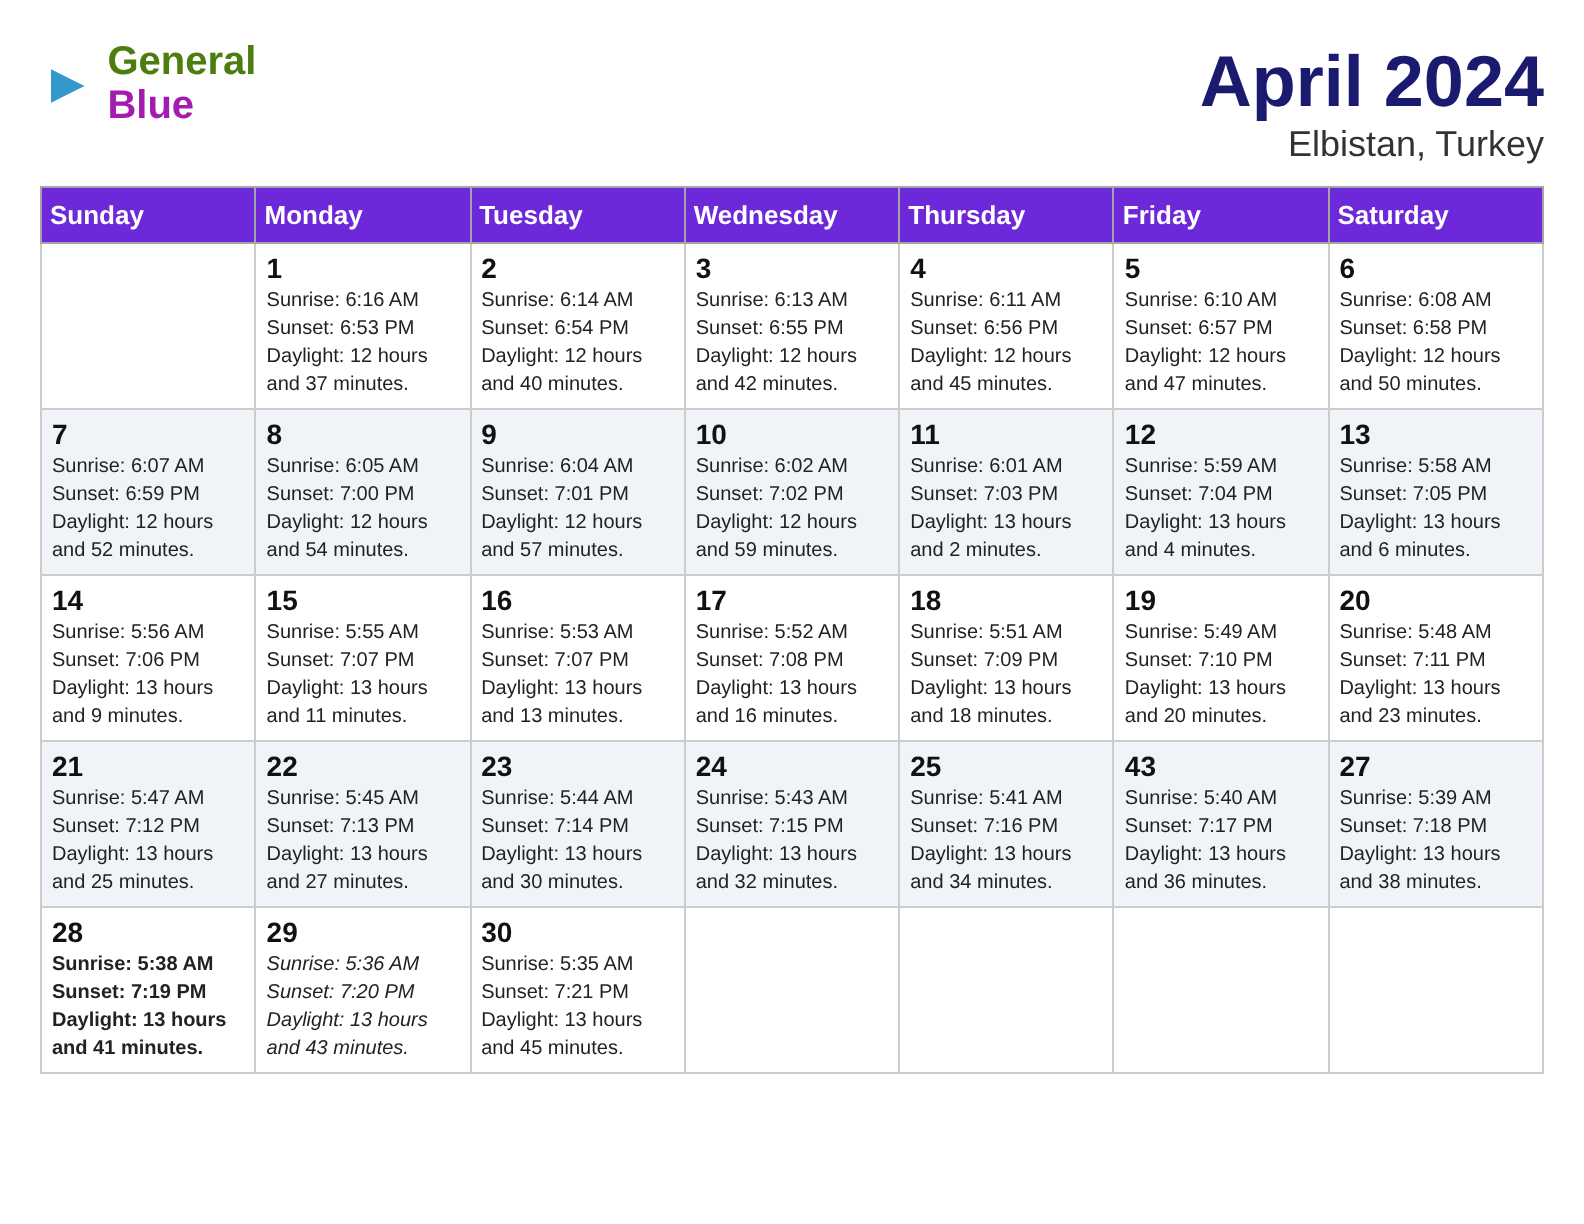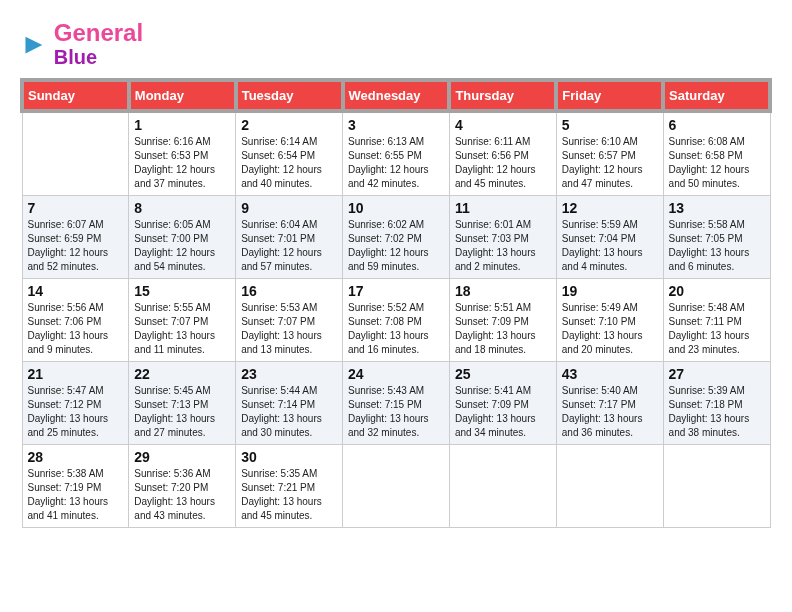--- a/index.html
+++ b/index.html
@@ -38,27 +38,27 @@
       font-size: 18px;
       font-weight: normal;
       color: #333;
     }
     table {
       width: 100%;
       border-collapse: collapse;
       font-size: 11px;
     }
     thead tr th {
-      background-color: #ef4444;
+      background-color: #6d28d9;
       color: #fff;
       padding: 6px 4px;
       text-align: left;
       font-size: 13px;
       font-weight: bold;
-      border: 4px solid #a3a3a3;
+      border: 1px solid #a3a3a3;
     }
     tbody tr td {
       border: 1px solid #ccc;
       padding: 4px 5px;
       vertical-align: top;
       width: 107px;
       min-height: 80px;
     }
     tbody tr:nth-child(odd) td {
       background-color: #fff;
@@ -80,24 +80,28 @@
     }
   </style>
 </head>
 <body>
 
 <div class="header">
   <div class="logo">
     <div class="logo-row">
       <div style="font-size:28px; color:#3399cc; margin-right:4px;">►</div>
       <div>
-        <div style="font-size:24px; font-weight:bold; color:#ec4899; line-height:1.1;">General</div>
+        <div style="font-size:20px; font-weight:bold; color:#4d7c0f; line-height:1.1;">General</div>
         <div style="font-size:20px; font-weight:bold; color:#a21caf; line-height:1.1;">Blue</div>
       </div>
     </div>
+  </div>
+  <div class="title-block">
+    <h1>April 2024</h1>
+    <h2>Elbistan, Turkey</h2>
   </div>
 </div>
 
 <table>
   <thead>
     <tr>
     <th>Sunday</th>
         <th>Monday</th>
         <th>Tuesday</th>
         <th>Wednesday</th>
@@ -279,21 +283,21 @@
         <td>
           <span class="day-num">24</span>
           <div class="day-info" style="white-space: pre-line;">Sunrise: 5:43 AM
 Sunset: 7:15 PM
 Daylight: 13 hours
 and 32 minutes.</div>
         </td>
         <td>
           <span class="day-num">25</span>
           <div class="day-info" style="white-space: pre-line;">Sunrise: 5:41 AM
-Sunset: 7:09 PM
+Sunset: 7:16 PM
 Daylight: 13 hours
 and 34 minutes.</div>
         </td>
         <td>
           <span class="day-num">43</span>
           <div class="day-info" style="white-space: pre-line;">Sunrise: 5:40 AM
 Sunset: 7:17 PM
 Daylight: 13 hours
 and 36 minutes.</div>
         </td>
@@ -301,28 +305,28 @@
           <span class="day-num">27</span>
           <div class="day-info" style="white-space: pre-line;">Sunrise: 5:39 AM
 Sunset: 7:18 PM
 Daylight: 13 hours
 and 38 minutes.</div>
         </td>
       </tr>
       <tr>
         <td>
           <span class="day-num">28</span>
-          <div class="day-info" style="white-space: pre-line;">Sunrise: 5:38 AM
+          <div class="day-info" style="white-space: pre-line; font-weight: bold;">Sunrise: 5:38 AM
 Sunset: 7:19 PM
 Daylight: 13 hours
 and 41 minutes.</div>
         </td>
         <td>
           <span class="day-num">29</span>
-          <div class="day-info" style="white-space: pre-line;">Sunrise: 5:36 AM
+          <div class="day-info" style="white-space: pre-line; font-style: italic;">Sunrise: 5:36 AM
 Sunset: 7:20 PM
 Daylight: 13 hours
 and 43 minutes.</div>
         </td>
         <td>
           <span class="day-num">30</span>
           <div class="day-info" style="white-space: pre-line;">Sunrise: 5:35 AM
 Sunset: 7:21 PM
 Daylight: 13 hours
 and 45 minutes.</div>

